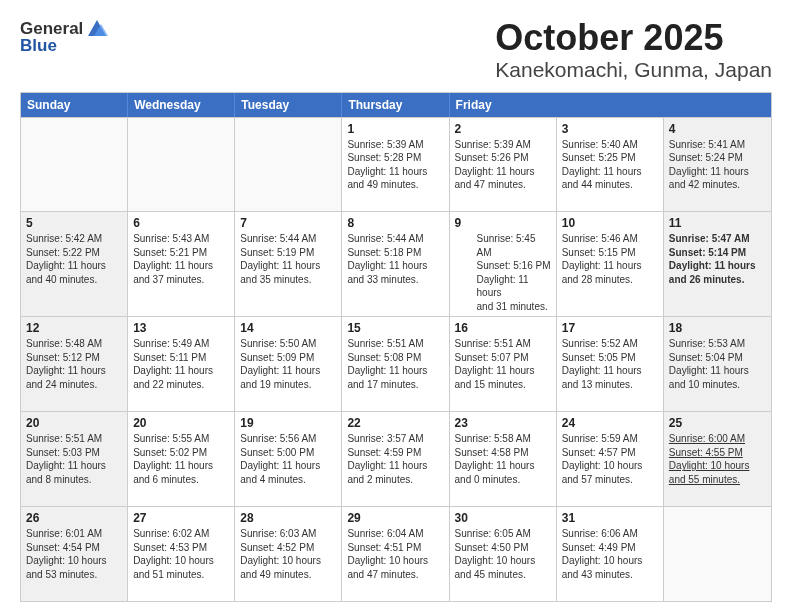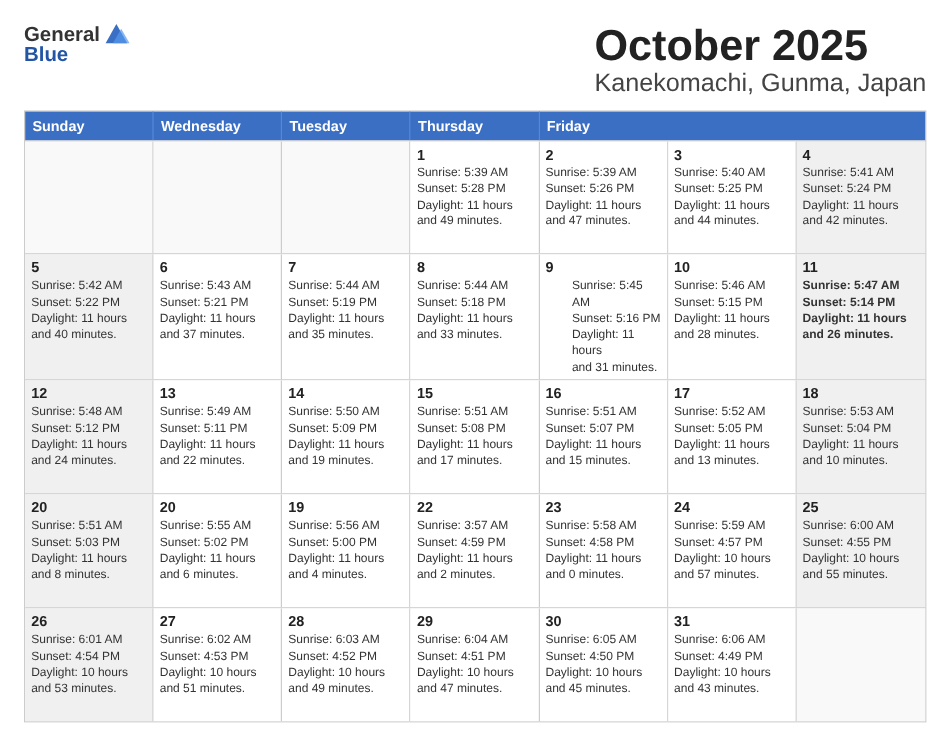--- a/index.html
+++ b/index.html
@@ -302,21 +302,21 @@
           </div>
           <div class="cal-cell">
             <div class="day-num">24</div>
             <div class="info" style="white-space: pre-line;">Sunrise: 5:59 AM
 Sunset: 4:57 PM
 Daylight: 10 hours
 and 57 minutes.</div>
           </div>
           <div class="cal-cell shaded">
             <div class="day-num">25</div>
-            <div class="info" style="white-space: pre-line;">Sunrise: 6:00 AM
+            <div class="info" style="white-space: pre-line; text-decoration: underline;">Sunrise: 6:00 AM
 Sunset: 4:55 PM
 Daylight: 10 hours
 and 55 minutes.</div>
           </div>
         </div>
         <div class="cal-week">
           <div class="cal-cell shaded">
             <div class="day-num">26</div>
             <div class="info" style="white-space: pre-line;">Sunrise: 6:01 AM
 Sunset: 4:54 PM

